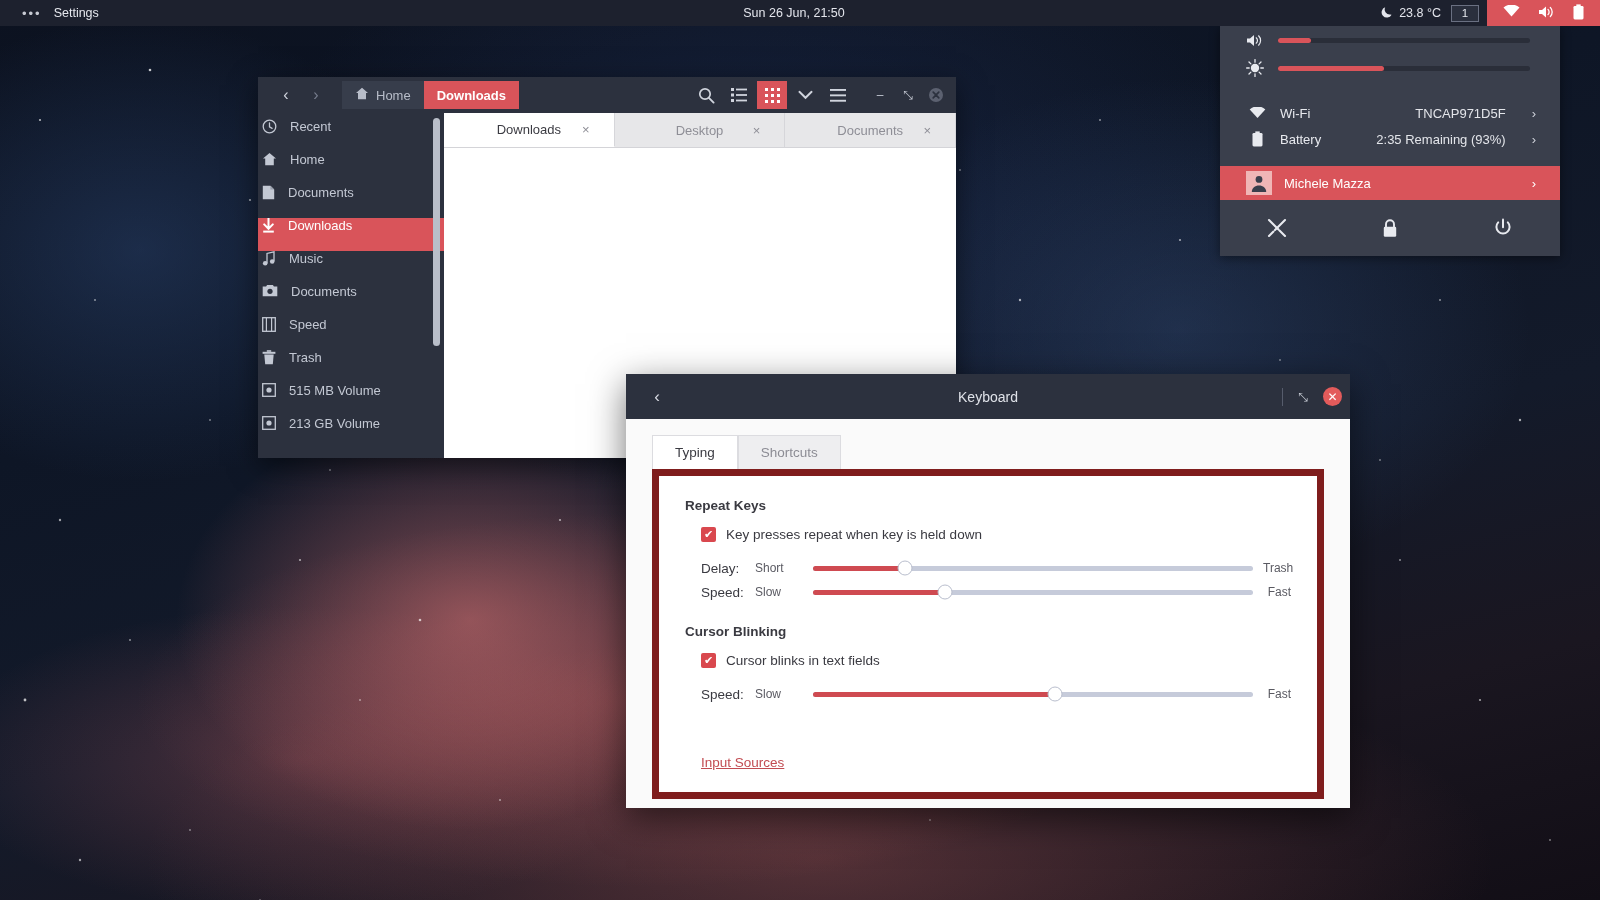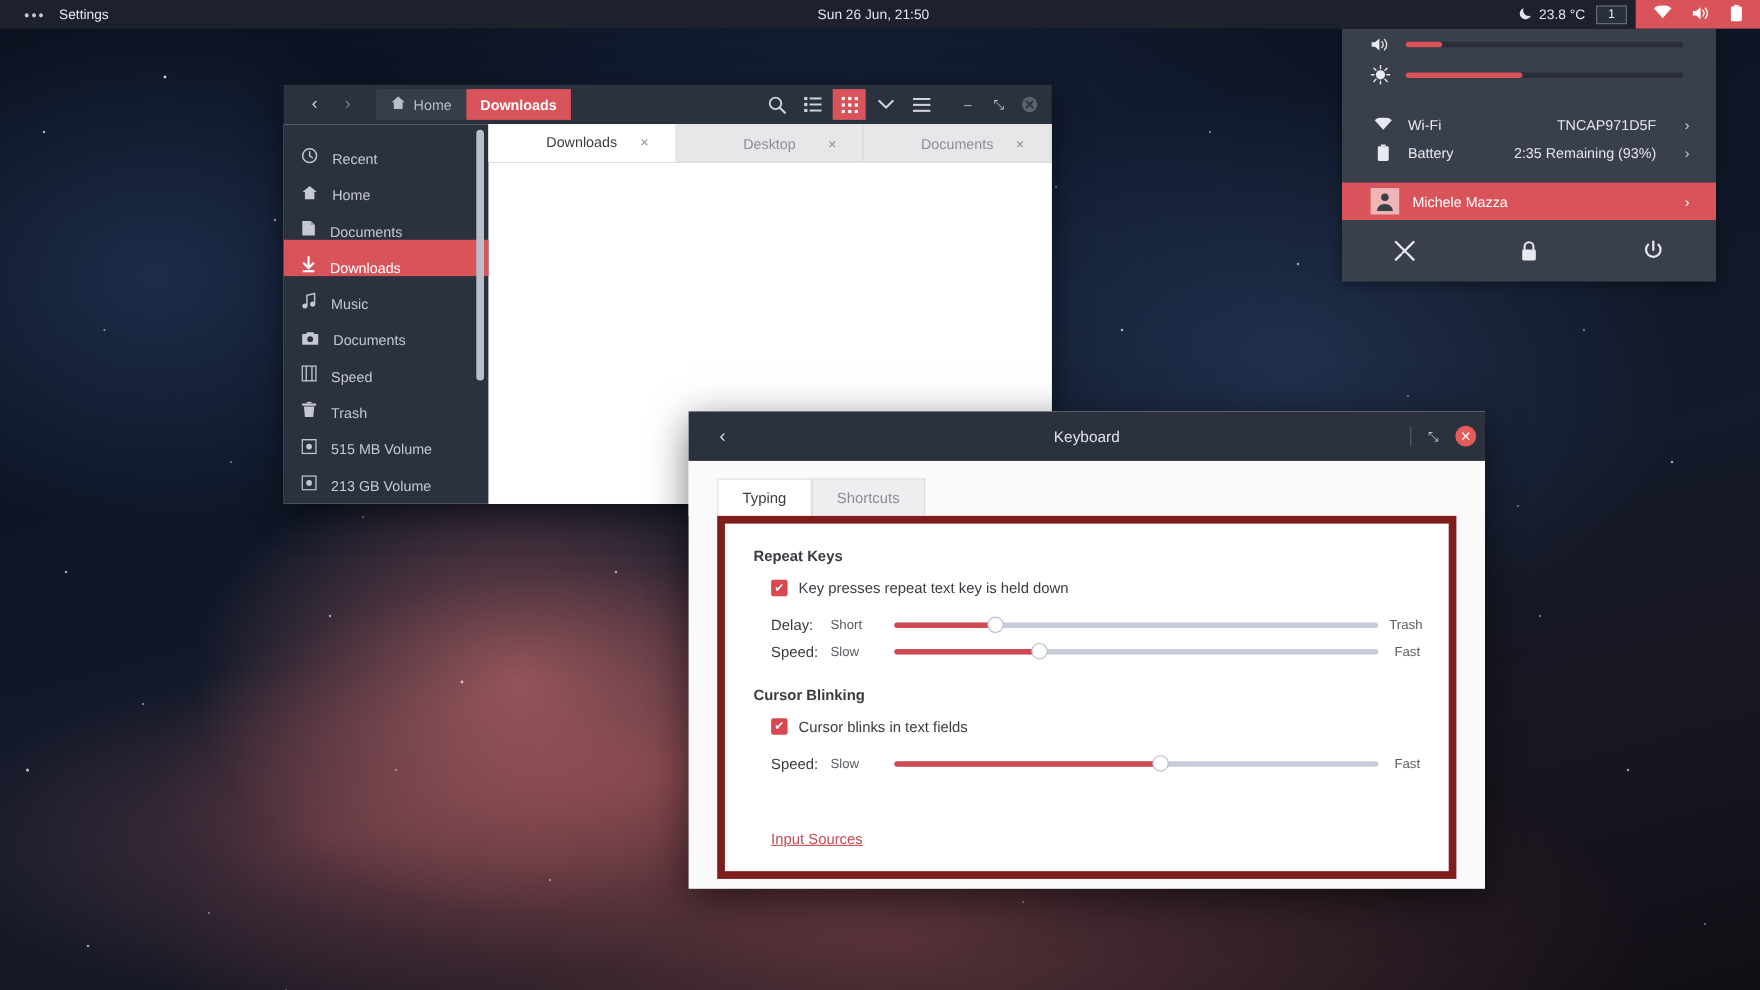--- a/index.html
+++ b/index.html
@@ -93,21 +93,21 @@
     background:#373d4b; color:#b8bdc9;
   }
   .crumb.active { background:#d9545a; color:#fff; font-weight:600; }
   .hdr-tools { margin-left:auto; display:flex; align-items:center; gap:3px; }
   .tool-btn { width:30px; height:28px; display:flex; align-items:center; justify-content:center; color:#d0d4dd; }
   .tool-btn.active { background:#d9545a; color:#fff; }
   .wbtns { display:flex; align-items:center; gap:4px; margin-left:12px; }
   .wbtn { width:24px; height:24px; display:flex; align-items:center; justify-content:center; color:#c4c8d2; font-size:12px;}
   .fm-body { display:flex; height:345px; background:#fff; }
   .fm-sidebar { width:186px; background:#2c313e; position:relative; padding-top:6px; }
-  .side-item { display:flex; align-items:flex-end; gap:13px; height:33px; padding-left:16px; font-size:13px; color:#c3c8d3; }
+  .side-item { display:flex; align-items:flex-start; gap:13px; height:33px; padding-left:4px; font-size:13px; color:#c3c8d3; }
   .side-item.active { background:#d9545a; color:#fff; }
   .side-scroll {
     position:absolute; right:4px; top:5px; width:7px; height:228px; background:#b9bec9; border-radius:4px;
   }
   .fm-main { flex:1; background:#f3f3f4; display:flex; flex-direction:column; }
   .tabs-row { display:flex; height:35px; background:#e7e7e9; border-bottom:1px solid #d4d4d8; }
   .fm-tab {
     flex:1; display:flex; align-items:center; justify-content:center; gap:0; position:relative;
     font-size:13px; color:#8e8e96; border-right:1px solid #d6d6da;
   }
@@ -558,21 +558,21 @@
   <div class="kb-tabs">
     <div class="kb-tab active">Typing</div>
     <div class="kb-tab">Shortcuts</div>
   </div>
 
   <div class="kb-panel">
 
     <div class="sec-title">Repeat Keys</div>
     <div class="check-row">
       <span class="checkbox">✔</span>
-      <span class="ctext">Key presses repeat text key is held down</span>
+      <span class="ctext">Key presses repeat when key is held down</span>
     </div>
 
     <div class="kb-slider-row">
       <span class="ks-label">Delay:</span>
       <span class="ks-min">Short</span>
       <span class="ks-track">
         <span class="ks-fill" id="delay-fill" style="width: 21%;"></span>
           <span class="ks-handle" id="delay-handle" style="left: 21%;"></span>
       </span>
       <span class="ks-max">Trash</span>

